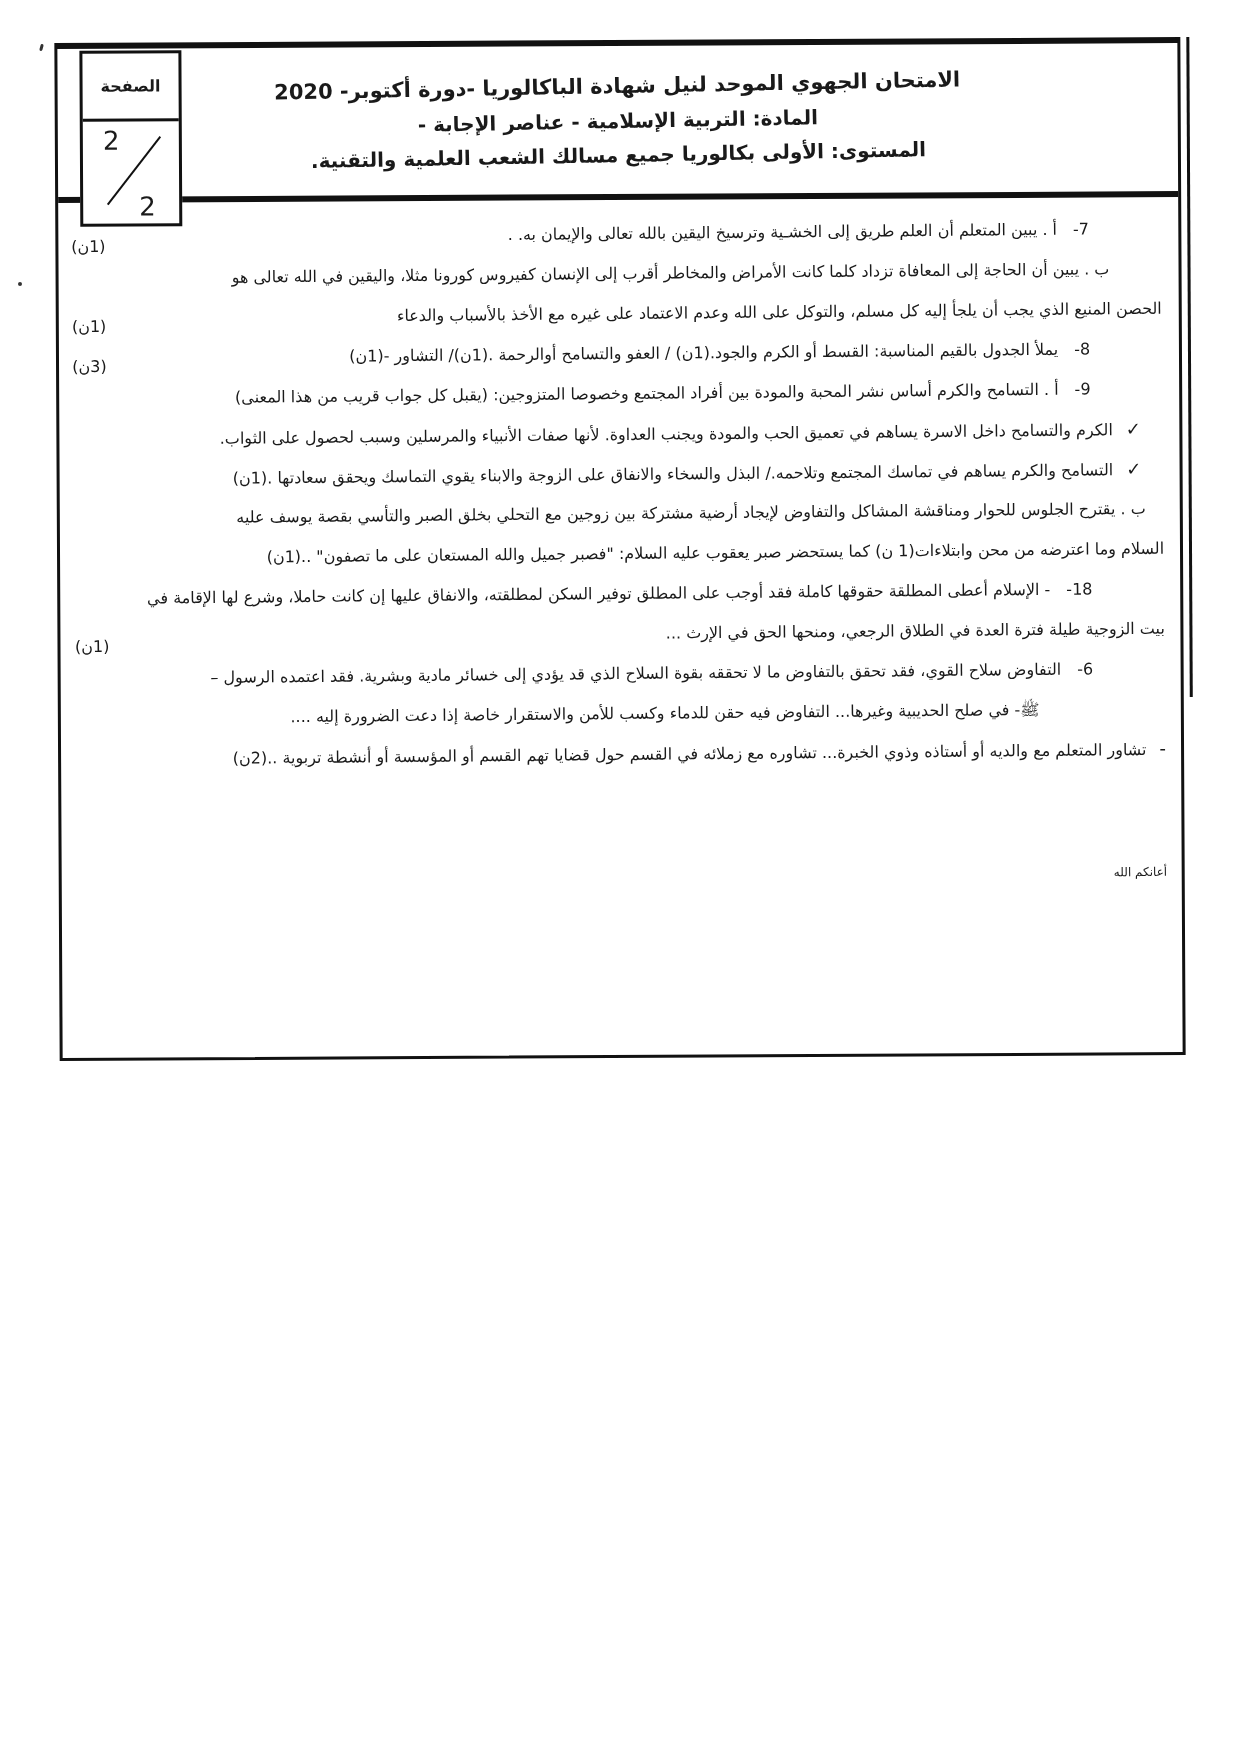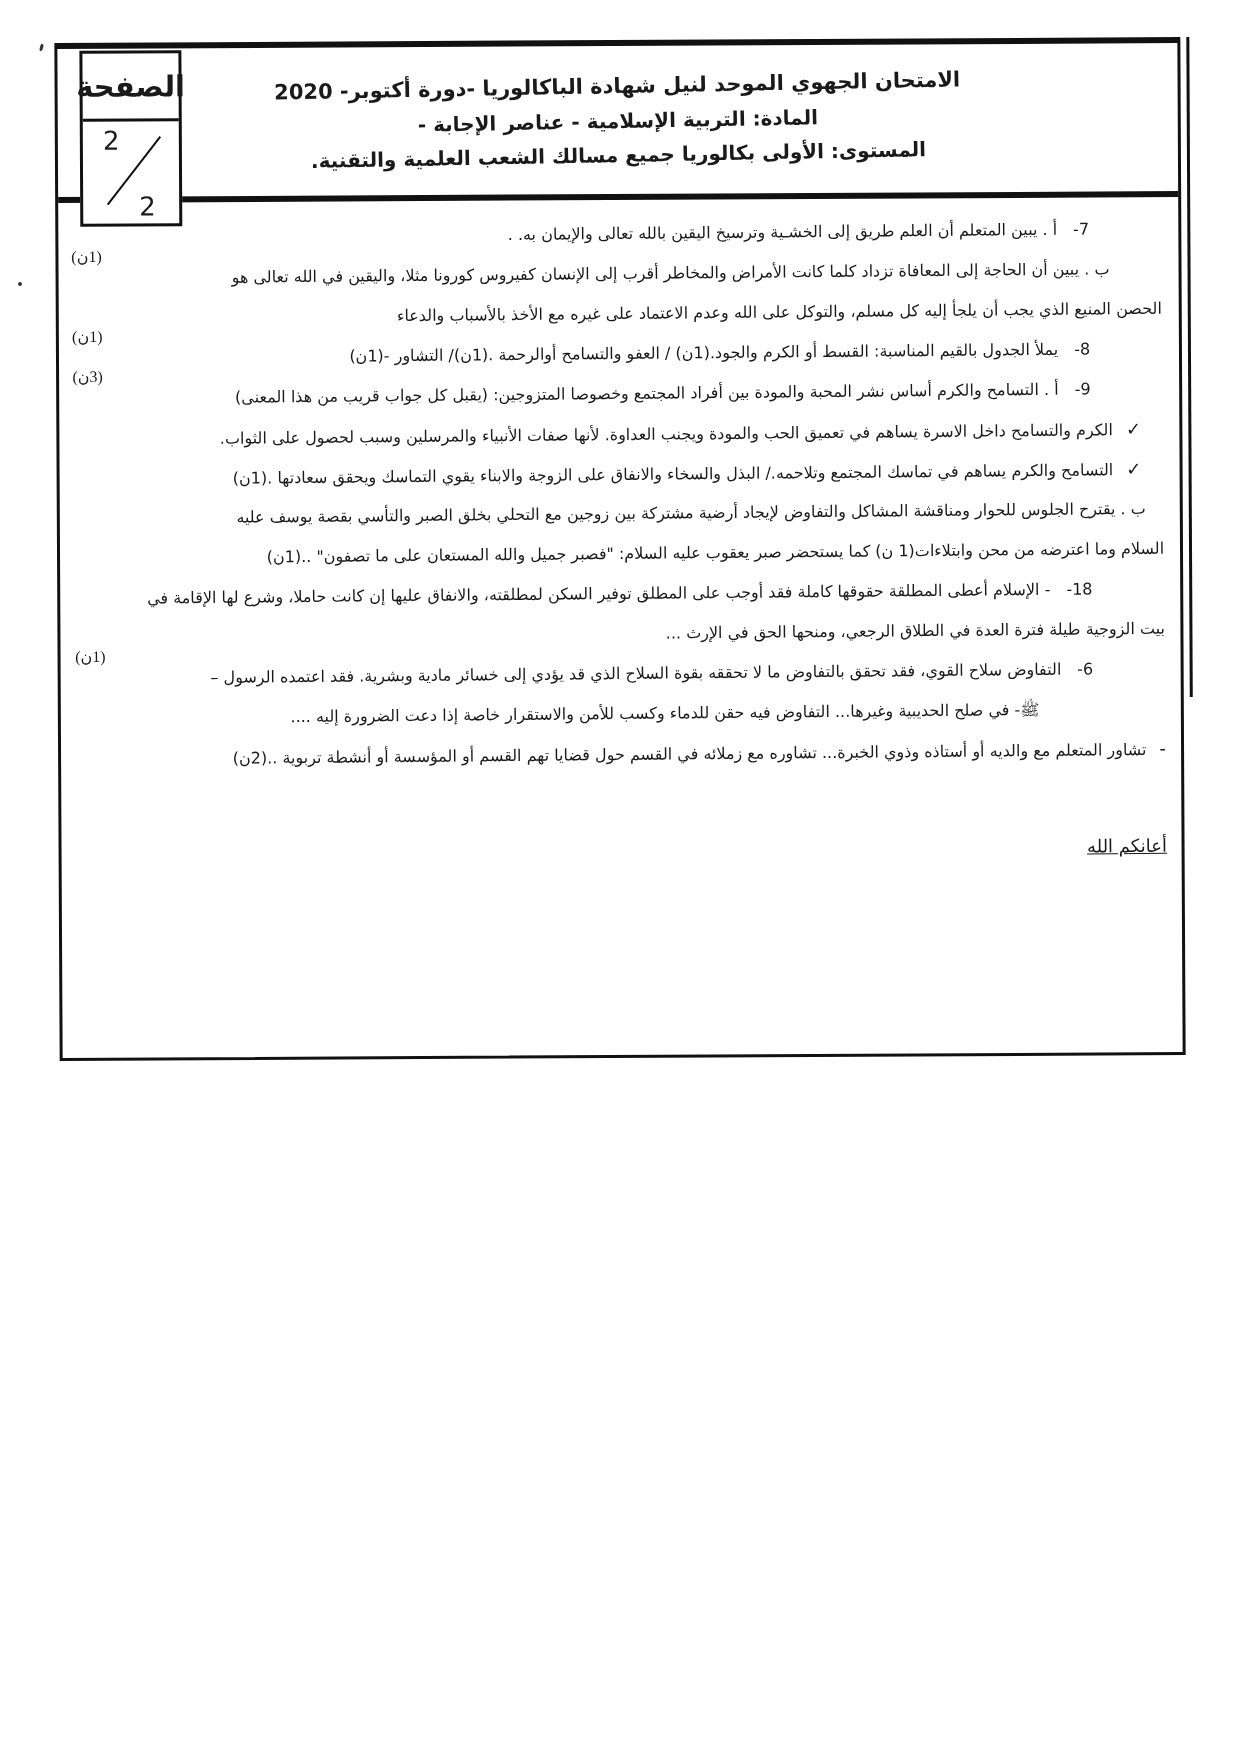--- a/index.html
+++ b/index.html
@@ -28,21 +28,21 @@
   .h1{font-weight:bold;font-size:21px;line-height:36px;}
   .h2{font-weight:bold;font-size:20px;line-height:34px;}
   
   .pagebox{
     position:absolute;left:22px;top:2px;width:102px;height:176px;
     border:3px solid #111;box-sizing:border-box;background:#fff;z-index:5;
   }
   .pagebox .label-cell{
     height:68px;border-bottom:3px solid #111;box-sizing:border-box;
     display:flex;align-items:center;justify-content:center;
-    font-weight:bold;font-size:29px;direction:rtl;
+    font-weight:bold;font-size:16px;direction:rtl;
   }
   .frac{position:relative;height:102px;}
   .frac .top2{position:absolute;left:20px;top:4px;font-size:26px;}
   .frac .bot2{position:absolute;left:56px;bottom:2px;font-size:26px;}
   .frac .slash{
     position:absolute;left:8px;top:48px;width:86px;height:2px;background:#111;
     transform:rotate(-52deg);
   }
   
   .bodytext{
@@ -50,31 +50,31 @@
     transform:rotate(-0.25deg);
   }
   .bline{
     position:relative;height:40px;line-height:40px;font-size:16px;
     white-space:nowrap;text-align:right;
   }
   .bline .num{unicode-bidi:isolate;}
   .bline .num:not(:empty){margin-left:16px;}
   .bline .bullet:not(:empty){margin-left:13px;font-size:18px;}
   .bline .mark{
-    position:absolute;left:4px;top:18px;direction:rtl;unicode-bidi:isolate;font-size:16px;font-family:Liberation Serif, serif;
+    position:absolute;left:4px;top:8px;direction:rtl;unicode-bidi:isolate;font-size:16px;
   }
   .numline{padding-right:72px;}
   .ind-b1{padding-right:52px;}
   .ind-b2{padding-right:18px;}
   .ind-check{padding-right:22px;}
   .ind-big{padding-right:126px;}
   
   .closing{
-    margin-top:66px;margin-left:24px;width:fit-content;
-    direction:rtl;font-size:18px;text-decoration:underline;
+    margin-top:96px;margin-left:24px;width:fit-content;
+    direction:rtl;font-size:12px;
   }
   
   .artifact{position:absolute;background:#333;border-radius:2px;}
   .a1{left:40px;top:44px;width:3px;height:7px;transform:rotate(15deg);}
   .a2{left:18px;top:282px;width:4px;height:4px;}
 </style>
 </head>
 <body>
 
 <span class="artifact a1"></span>

